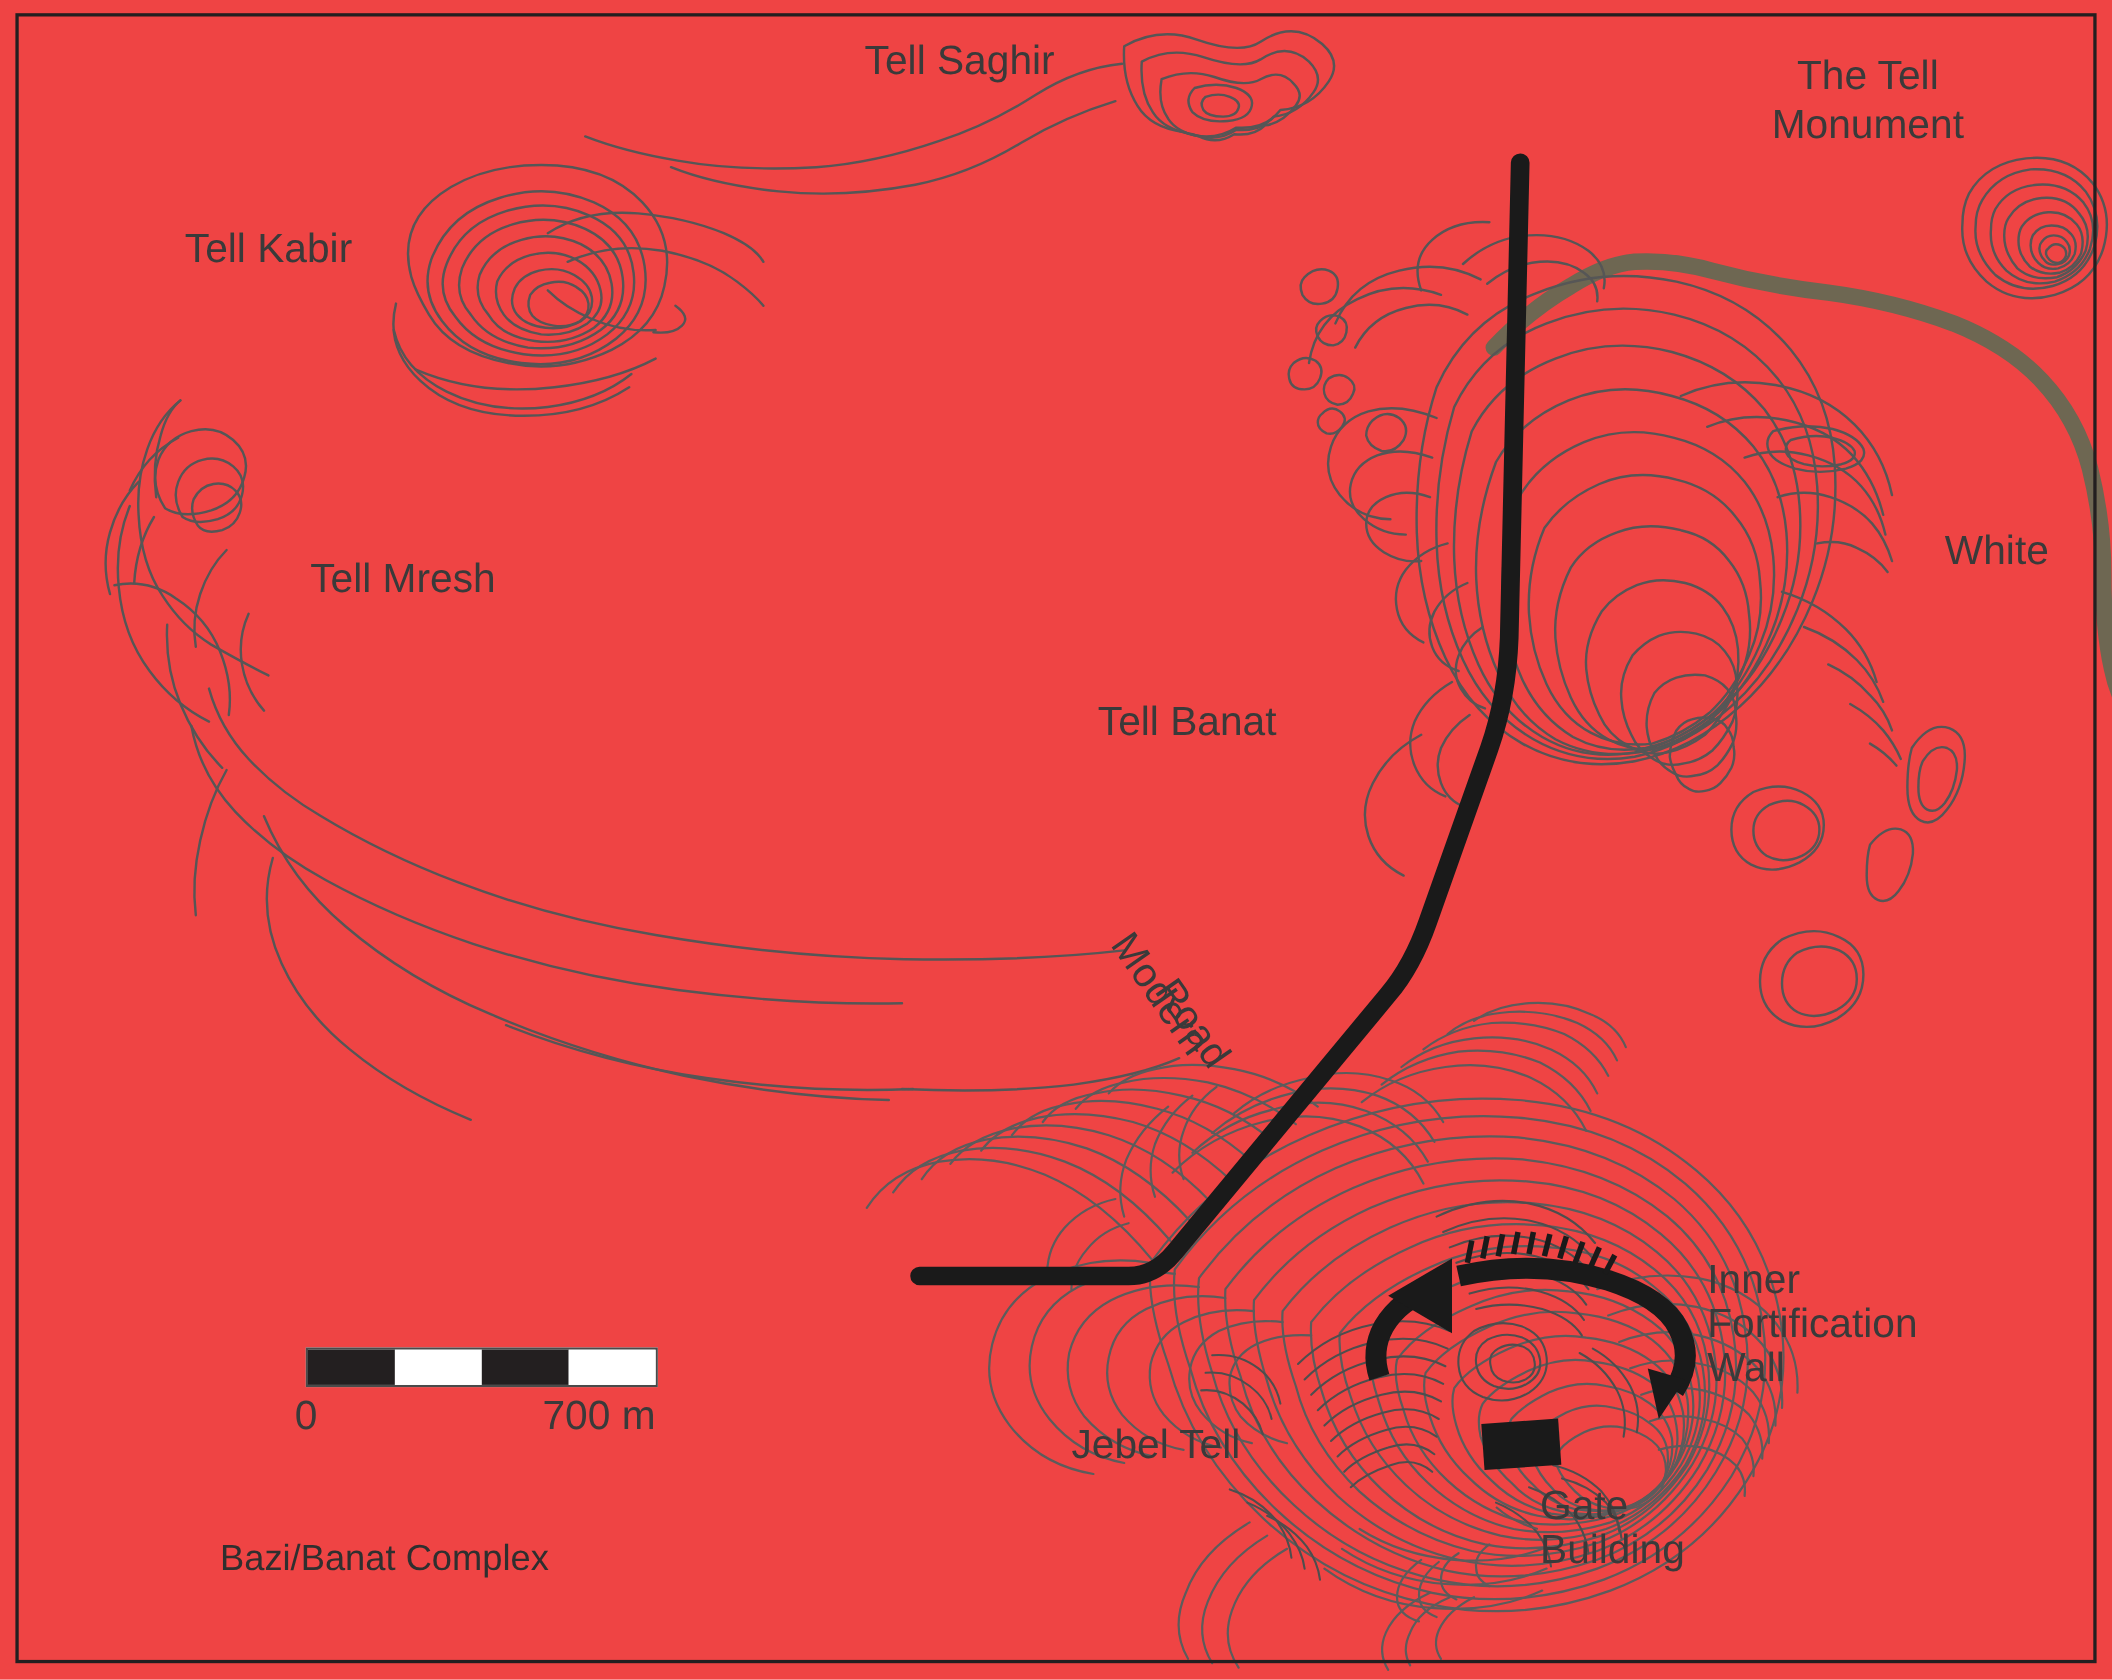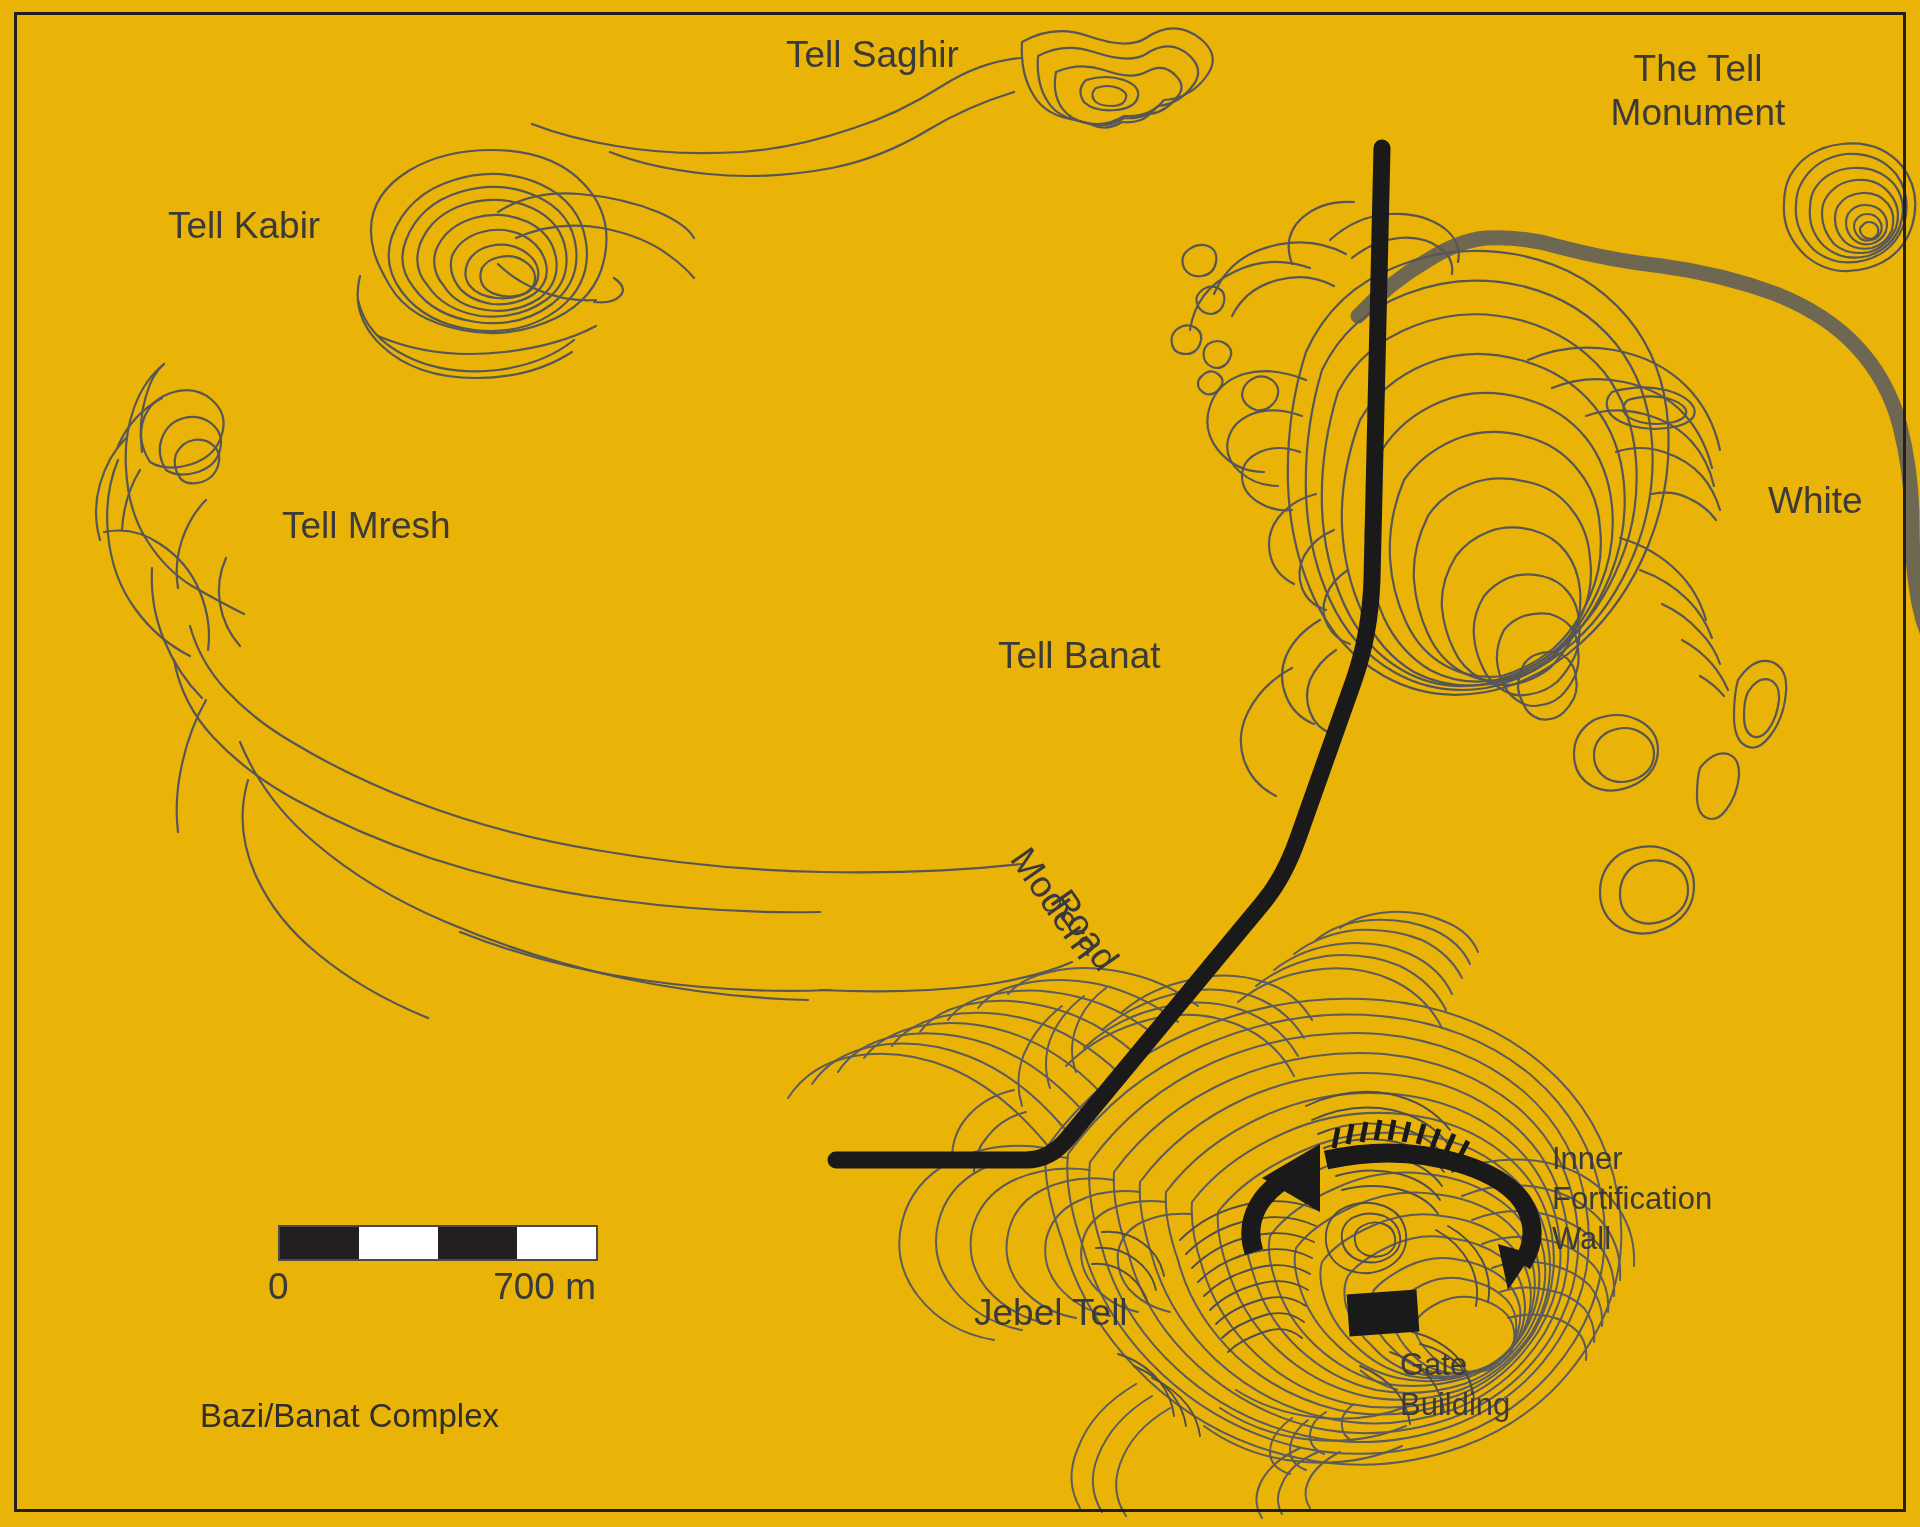--- a/index.html
+++ b/index.html
@@ -1,41 +1,41 @@
 <!DOCTYPE html>
 <html><head>
 <meta charset="utf-8">
 <style>
   html,body{margin:0;padding:0;background:#ffffff;}
   body{font-family:"Liberation Sans", sans-serif;}
   #map-frame{
     position:relative;
     width:1920px;height:1527px;
-    background:#eab308;
+    background:#ef4444;
     box-sizing:border-box;
     overflow:hidden;
   }
   #map-border{
     position:absolute;left:14px;top:12px;
     width:1892px;height:1500px;
     border:3px solid #231f20;
     box-sizing:border-box;
     pointer-events:none;
   }
   #map-svg{position:absolute;left:0;top:0;width:1920px;height:1527px;}
   .maplabel{
     position:absolute;
     color:#3a3a3a;
     font-family:"Liberation Sans", sans-serif;
     font-size:37px;
     line-height:1.12;
     white-space:pre;
     letter-spacing:0px;
   }
-  .maplabel.small{font-size:31px;}
+  .maplabel.small{font-size:37px;}
   .maplabel.title{font-size:33px;color:#2f2f2f;}
   .maplabel.center{text-align:center;}
   .maplabel.road{
     font-size:37px;
     transform-origin:left top;
   }
   #scalebar{
     position:absolute;
     left:278px;top:1225px;
     width:320px;height:36px;

